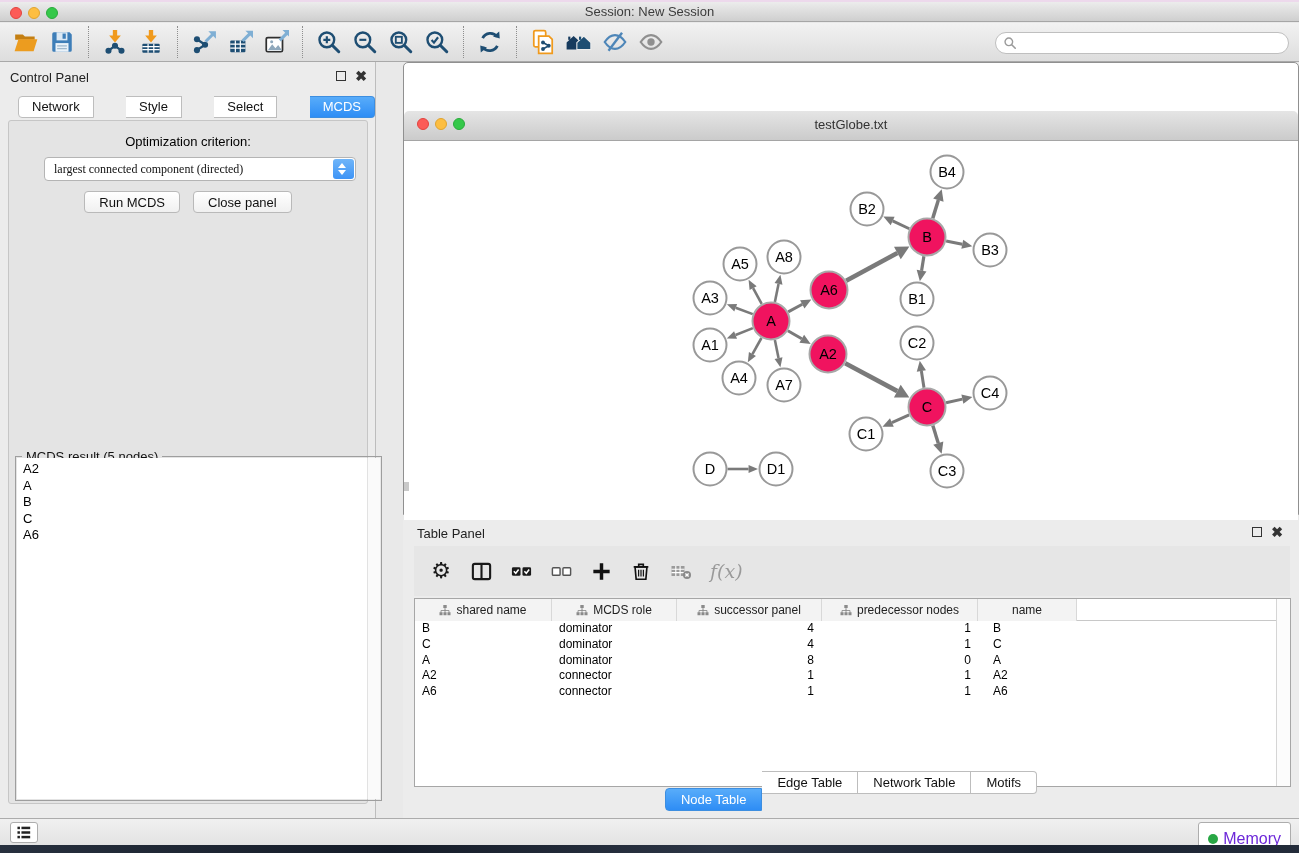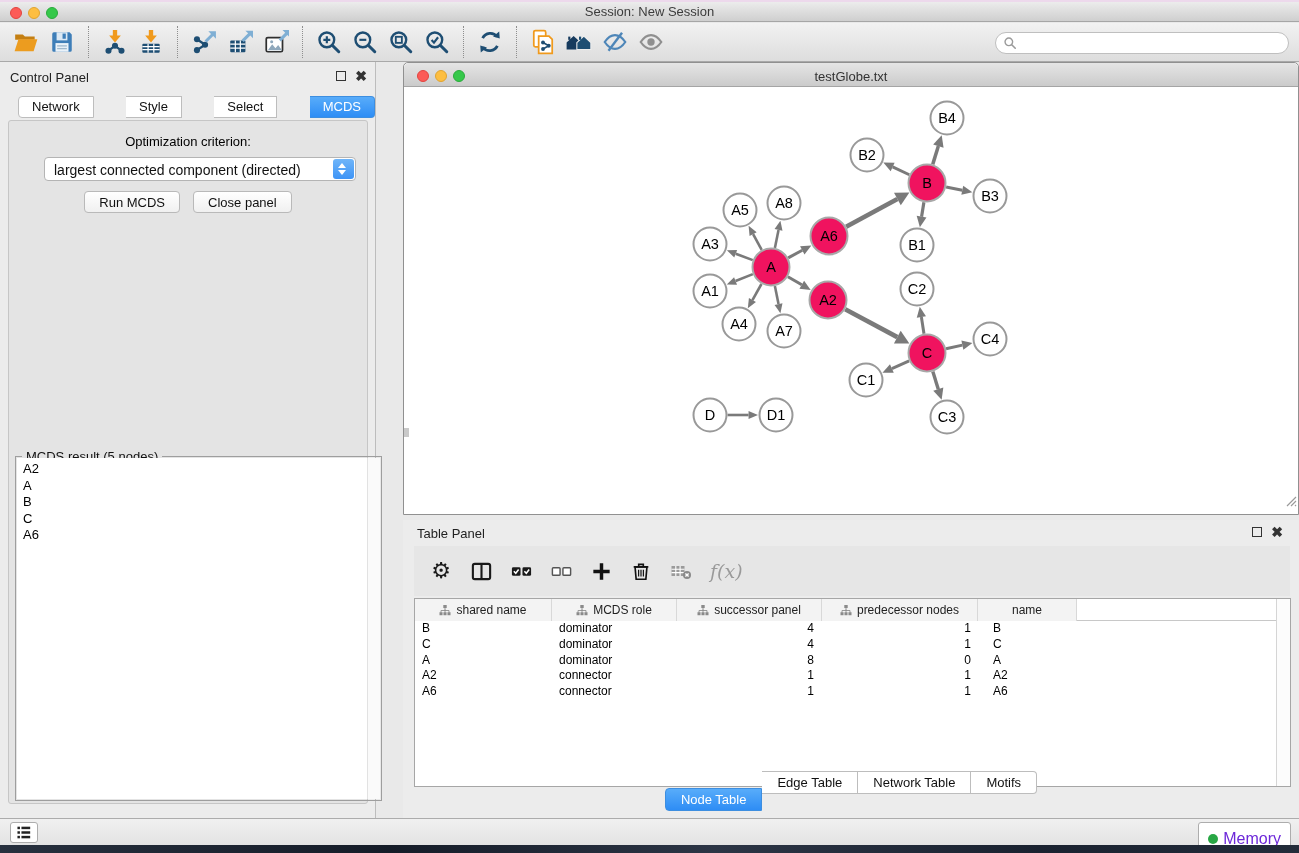--- a/index.html
+++ b/index.html
@@ -43,41 +43,41 @@
     border:1px solid #BDBDBD; border-left:none; color:#111; }
   .cp-tab:first-child { border-left:1px solid #BDBDBD; border-radius:4px 0 0 4px; }
   .cp-tab:last-child { border-radius:0 4px 4px 0; }
   .cp-tab.active { background:linear-gradient(#58ACFA,#2E8DF5); border-color:#3D8EE0; color:#FFF; }
 
   .cp-content { position:absolute; left:8px; right:7px; top:58px; bottom:14px;
     background:#E4E4E4; border:1px solid #C6C6C6; border-radius:3px; }
   .opt-label { position:absolute; left:0; right:0; top:13px; text-align:center; font-size:13px; color:#000000; }
   .dropdown { position:absolute; left:35px; top:36px; width:312px; height:24px; background:#FFF;
     border:1px solid #B4B4B4; border-radius:4px; }
-  .dropdown .val { position:absolute; left:9px; top:4px; font-size:14px; color:#111; }
+  .dropdown .val { position:absolute; left:9px; top:4px; font-size:12px; color:#111;font-family:Liberation Serif, serif; }
   .dd-step { position:absolute; right:1px; top:1px; bottom:1px; width:21px; border-radius:3px;
     background:linear-gradient(#6FB5F9,#3E94F6); }
   .dd-step .up, .dd-step .dn { position:absolute; left:5px; width:0; height:0; border-left:4.5px solid transparent; border-right:4.5px solid transparent; }
   .dd-step .up { top:4px; border-bottom:5px solid #FFF; }
   .dd-step .dn { bottom:4px; border-top:5px solid #FFF; }
   .btn-row { position:absolute; left:0; right:0; top:70px; display:flex; justify-content:center; gap:13px; }
   .mac-btn { height:22px; padding:0 14px; font-size:13px; color:#111; background:linear-gradient(#FFFFFF,#F0F0F0);
     border:1px solid #B9B9B9; border-radius:4px; font-family:"Liberation Sans",sans-serif; }
 
   .result-group { position:absolute; left:6px; top:335px; width:367px; height:345px; border:1px solid #9E9E9E; }
   .result-legend { position:absolute; top:-8px; left:6px; background:#E4E4E4; padding:0 4px; font-size:13px; color:#111; }
   .result-list { position:absolute; inset:1px; background:#FFF; padding-top:3px; }
   .result-scroll { position:absolute; right:1px; top:1px; bottom:1px; width:13px; background:#FAFAFA; border-left:1px solid #E2E2E2; }
   .result-item { height:16.5px; font-size:13px; padding-left:6px; color:#000; }
 
   
   .net-window { position:absolute; left:403px; top:62px; width:896px; height:453px;
     background:#FFF; border:1px solid #909090; border-radius:5px 5px 0 0; }
-  .net-titlebar { position:relative; height:24px; background:linear-gradient(#E5E5E5,#CBCBCB);
-    border-bottom:1px solid #A5A5A5; border-radius:5px 5px 0 0; }
+  .net-titlebar { position:relative; height:30px; background:linear-gradient(#E5E5E5,#CBCBCB);
+    border-bottom:1px solid #A5A5A5; border-radius:5px 5px 0 0;margin-top:48px; }
   .net-titlebar .title { position:absolute; left:0; right:0; top:6px; text-align:center; font-size:13px; color:#333; }
   .net-titlebar .lights { top:7px; left:13px; }
   .net-canvas { position:relative; width:100%; height:425px; background:#FFF; }
   .net-canvas svg.graph { position:absolute; left:0; top:0; }
   .grip { position:absolute; right:1px; bottom:1px; }
   .edge-mark { position:absolute; background:#C9C9C9; }
 
   
   .table-panel { position:absolute; left:403px; top:520px; width:896px; height:298px; background:#ECECEC; }
   .table-panel .ptitle { position:absolute; left:14px; top:6px; font-size:13px; color:#222; }

